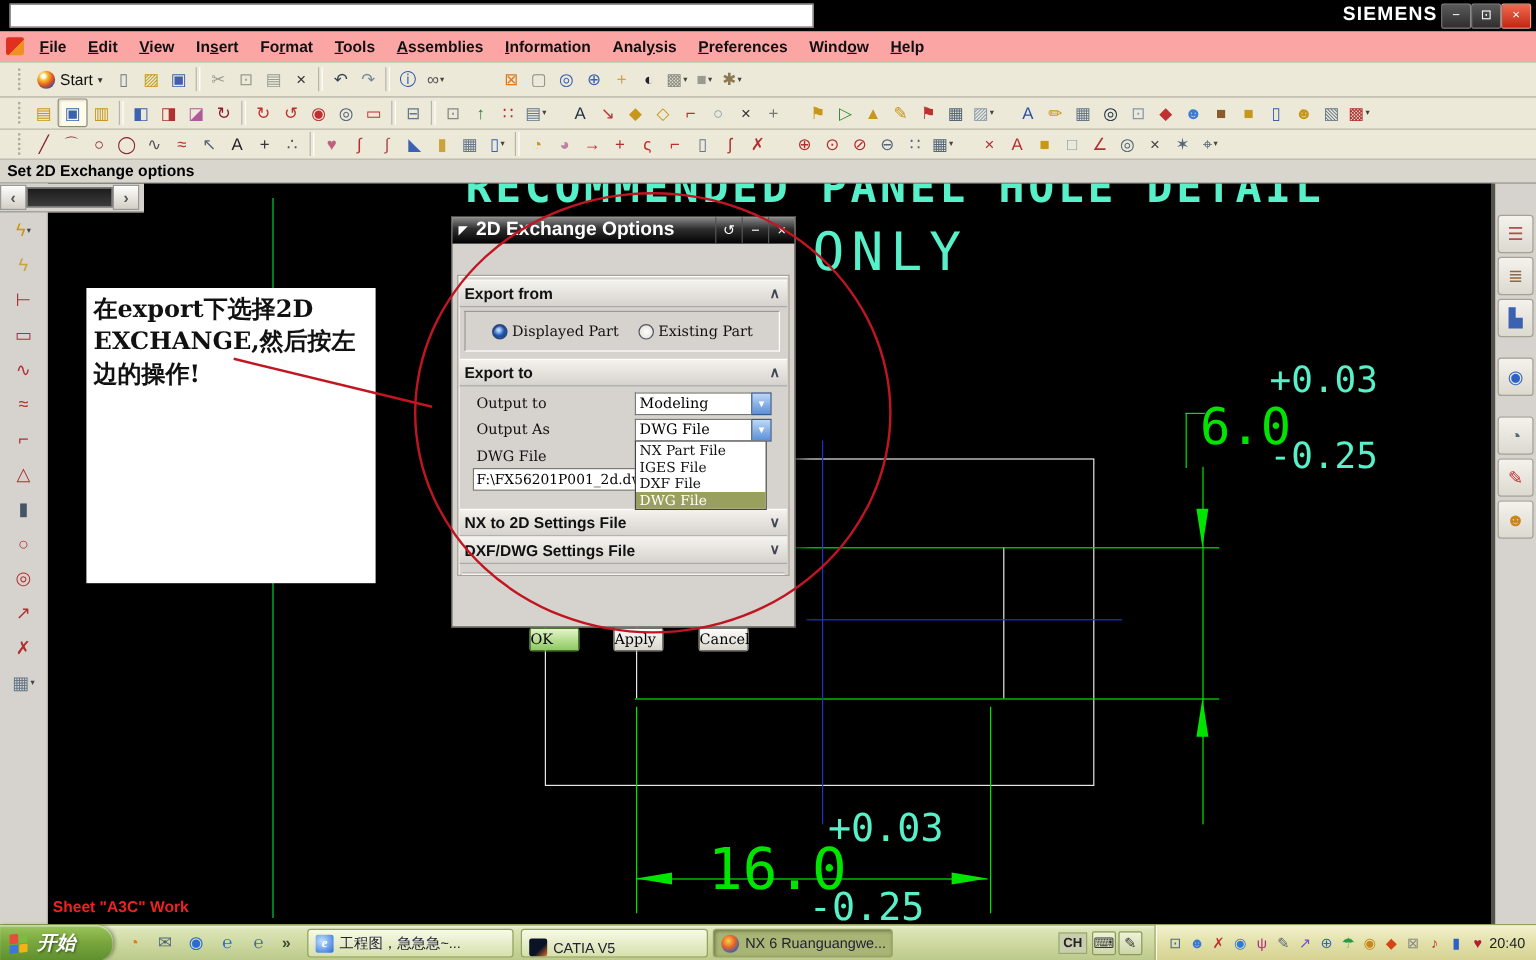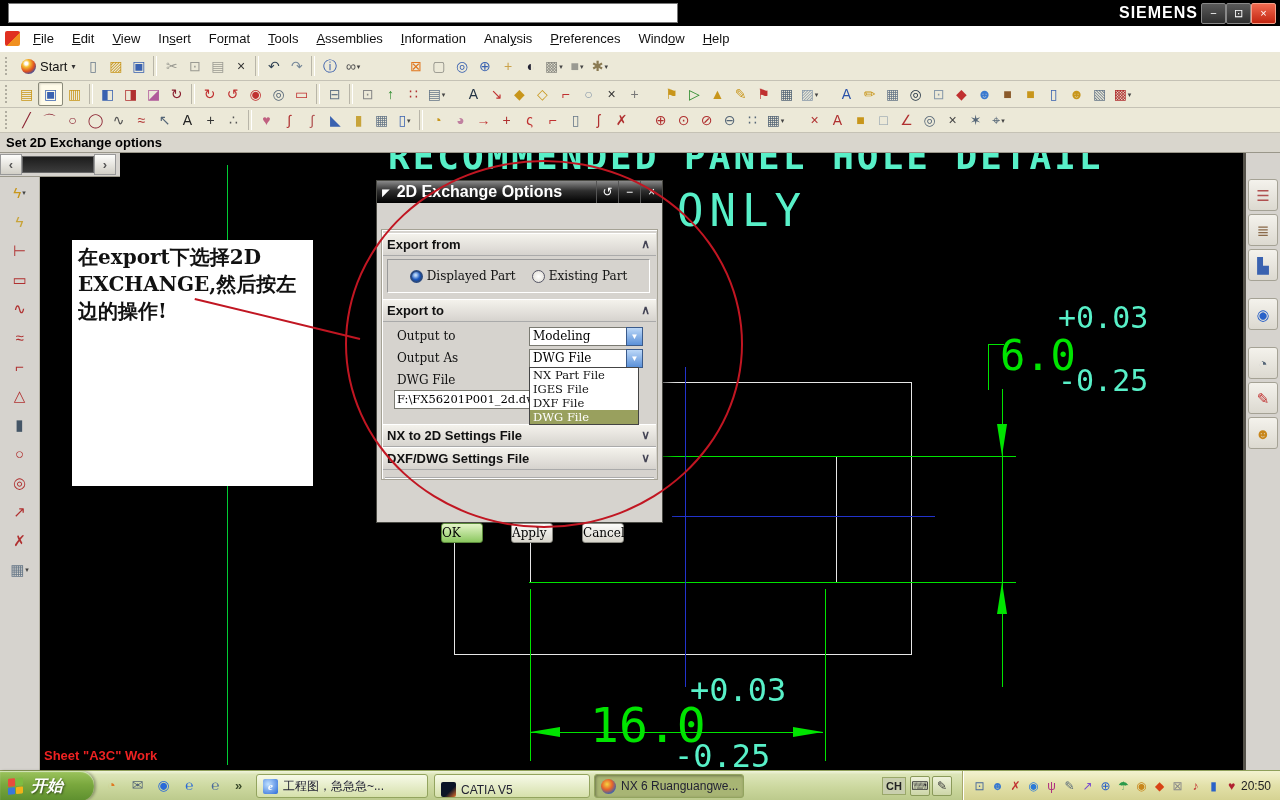--- a/index.html
+++ b/index.html
@@ -6,30 +6,30 @@
   .screen{position:relative;width:1280px;height:800px;background:#000;overflow:hidden;
     font-family:"Liberation Sans",sans-serif;-webkit-font-smoothing:antialiased;}
   
   .titlebar{position:absolute;left:0;top:0;width:1280px;height:26px;background:#000;}
   .title-field{position:absolute;left:8px;top:3px;width:668px;height:18px;background:#fff;border:1px solid #777;}
   .brand{position:absolute;right:82px;top:4px;color:#fff;font-weight:bold;font-size:16px;letter-spacing:1px;}
   .twin{position:absolute;top:3px;width:23px;height:19px;background:linear-gradient(#5a5a5a,#2e2e2e);
     border:1px solid #888;border-radius:2px;color:#fff;font-size:11px;text-align:center;line-height:18px;}
   .twin.close{background:linear-gradient(#f06a50,#c22510);border-color:#f5a08a;}
   
-  .menubar{position:absolute;left:0;top:26px;width:1280px;height:26px;background:#ffffff;border-bottom:3px solid #22c55e;}
+  .menubar{position:absolute;left:0;top:26px;width:1280px;height:26px;background:#fca5a5;border-bottom:3px solid #22c55e;font-weight:bold;}
   .appicon{position:absolute;left:5px;top:5px;width:15px;height:15px;border-radius:2px;
     background:linear-gradient(135deg,#e03020 0 55%,#f09020 55%);}
   .menuitems{position:absolute;left:24px;top:0;height:26px;}
   .menu-item{display:inline-block;padding:0 9px;font-size:13px;line-height:26px;color:#111;}
   .mdibtn{position:absolute;top:30px;width:20px;height:17px;background:linear-gradient(#ffffff,#d8d5cc);
     border:1px solid #999;border-radius:2px;color:#555;font-size:10px;text-align:center;line-height:16px;}
   
   .tbrow{position:absolute;left:0;width:1280px;background:#ece9d8;border-bottom:1px solid #c5c2b5;
-    display:flex;align-items:center;padding-left:4px;box-sizing:border-box;}
+    display:flex;align-items:center;padding-left:14px;box-sizing:border-box;}
   .grip{width:3px;height:18px;border-left:2px dotted #b0ada0;margin:0 5px 0 1px;flex:none;}
   .tbi{display:inline-flex;align-items:center;justify-content:center;width:23px;height:22px;
     font-size:14px;border-radius:2px;flex:none;line-height:1;}
   .tbi.pressed{border:1px solid #8a8a7a;background:#fffbe9;box-shadow:inset 1px 1px 2px rgba(0,0,0,.15);}
   .tbi .dd{font-size:7px;color:#444;margin-left:1px;}
   .tbsep{display:inline-block;width:2px;height:20px;border-left:1px solid #b8b5a8;border-right:1px solid #fff;margin:0 3px;flex:none;}
   .tbgap{display:inline-block;height:1px;flex:none;}
   .startnx{display:inline-flex;align-items:center;gap:4px;font-size:13px;color:#111;padding:1px 6px;flex:none;}
   .nxsphere{width:15px;height:15px;border-radius:50%;
     background:radial-gradient(circle at 35% 30%,#fff 0 10%,#f5c030 25%,#e05020 55%,#3050a8 80%,#1a3070);}
@@ -492,17 +492,17 @@
           <span class="tbi" title="rocket" style="color: rgb(122, 74, 208);">↗</span>
           <span class="tbi" title="globe-grid" style="color: rgb(42, 98, 200);">⊕</span>
           <span class="tbi" title="umbrella" style="color: rgb(42, 154, 74);">☂</span>
           <span class="tbi" title="shield-gold" style="color: rgb(200, 134, 27);">◉</span>
           <span class="tbi" title="flame" style="color: rgb(216, 67, 21);">◆</span>
           <span class="tbi" title="network-error" style="color: rgb(136, 136, 136);">⊠</span>
           <span class="tbi" title="volume-note" style="color: rgb(192, 48, 48);">♪</span>
           <span class="tbi" title="battery" style="color: rgb(42, 98, 200);">▮</span>
           <span class="tbi" title="antivirus" style="color: rgb(176, 32, 48);">♥</span>
         </span>
-      <span class="clock">20:50</span>
+      <span class="clock">20:40</span>
     </div>
   </div>
 
 </div>
 
 </body></html>

